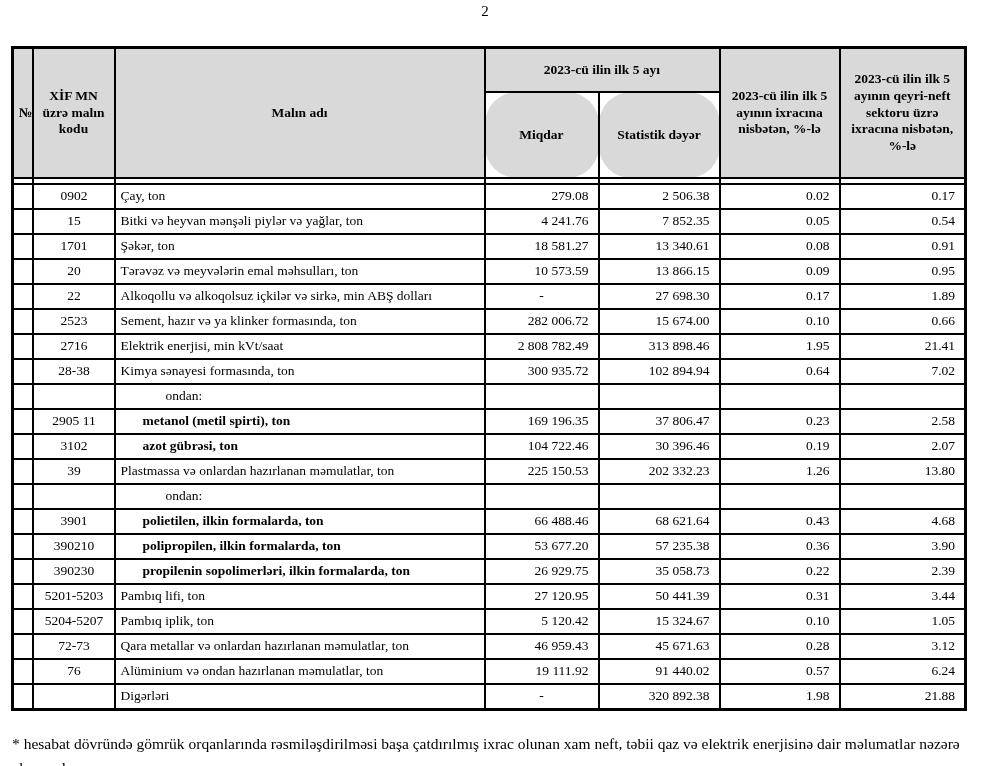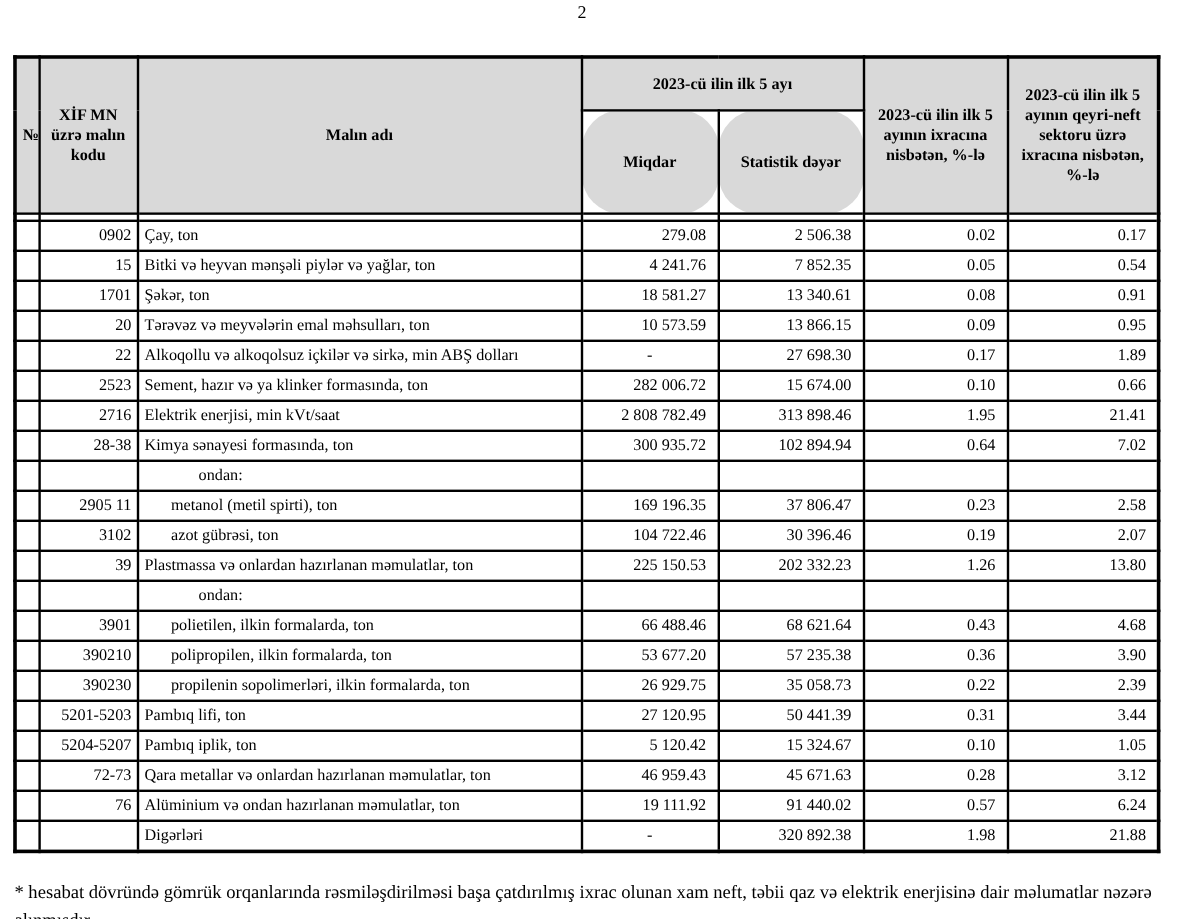--- a/index.html
+++ b/index.html
@@ -47,23 +47,23 @@
   
   tbody td {
     height:21px;
     font-size:13.5px;
     line-height:1.1;
     padding:1px 4px;
     vertical-align:middle;
     background:#fff;
     white-space:nowrap;
   }
-  td.code { text-align:right; padding-left:5px; }
+  td.code { text-align:center; padding-left:5px; }
   td.name { text-align:left; padding-left:5px; }
-  td.name.sub { padding-left:27px; }
+  td.name.sub { padding-left:27px;font-weight:bold; }
   td.name.ondan { padding-left:50px;border-radius:12px; }
   td.num, td.pct { text-align:right; padding-right:9px; }
   td.dash { text-align:center; padding-right:4px; }
 
   .footnote {
     position:absolute; top:732px; left:12px; width:978px;
     font-size:15.5px; line-height:1.55; text-align:left;
   }
 </style>
 </head>

